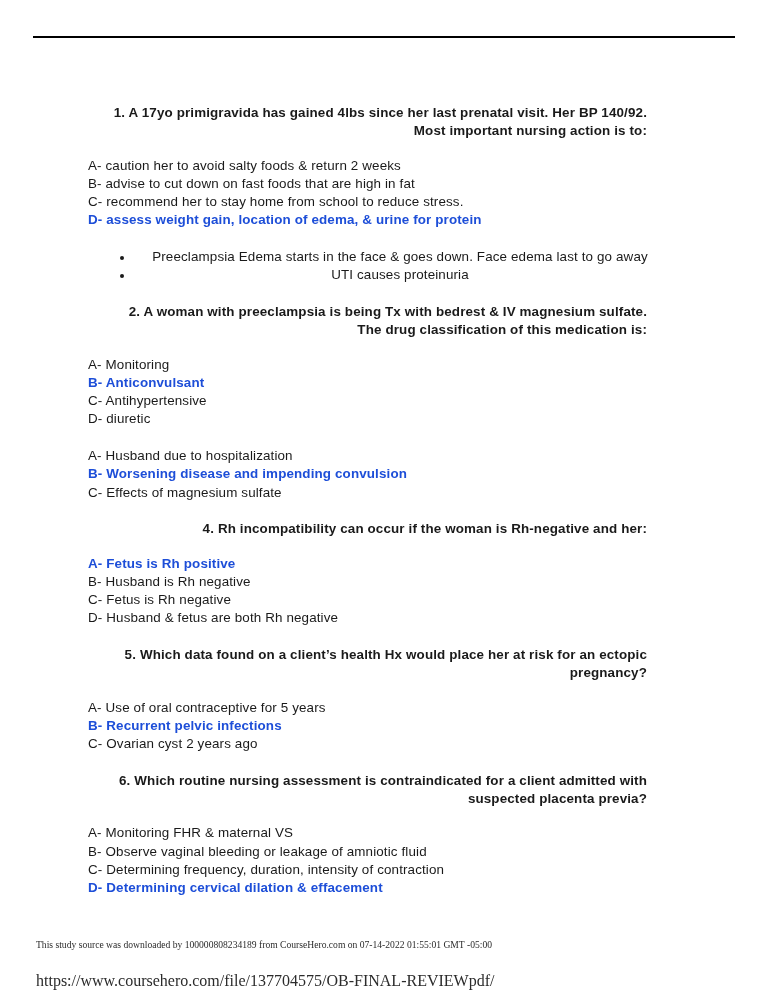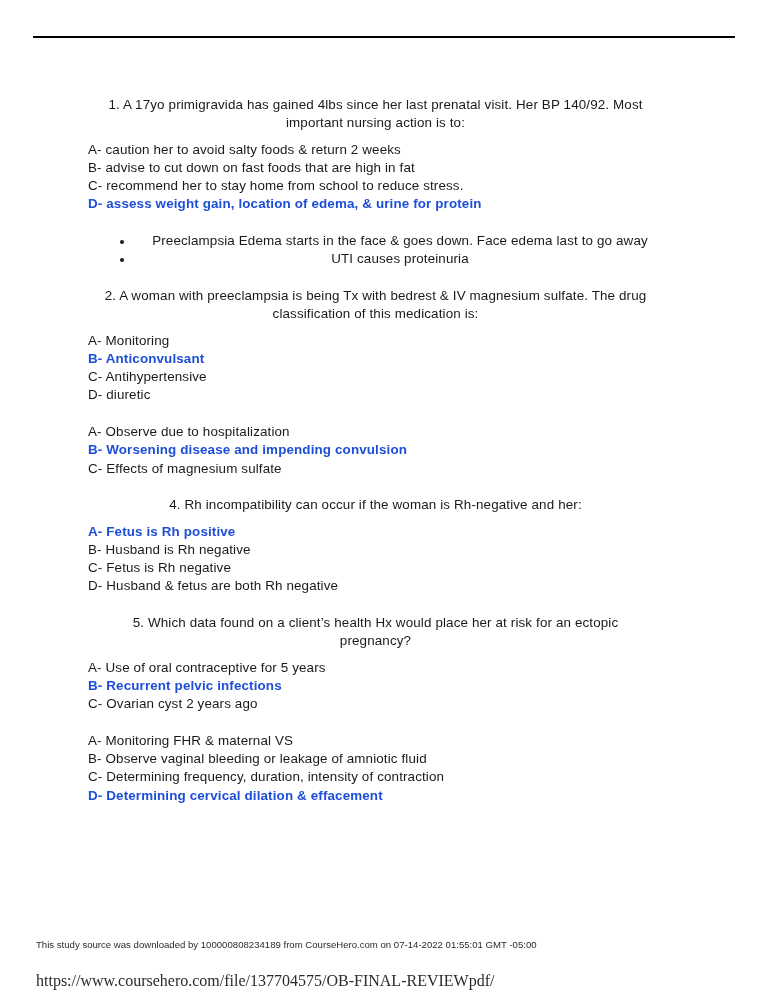--- a/index.html
+++ b/index.html
@@ -43,22 +43,23 @@
     color: #1a1a1a;
     letter-spacing: 0.01em;
   }
 
   .qblock {
     margin: 0 0 18.3px 0;
   }
   .qblock:last-child { margin-bottom: 0; }
 
   .stem {
-    margin: 8px;
-    text-align: center;
+    margin: 16px;
+    text-align: right;
+    font-weight: bold;
   }
 
   .opt {
     margin: 0;
     white-space: pre-wrap;
   }
   .opt.correct {
     font-weight: bold;
     color: #1d4ed8;
   }
@@ -83,21 +84,21 @@
     height: 4px;
     border-radius: 50%;
     background: #1a1a1a;
   }
 
   
   .footer-note {
     position: absolute;
     left: 36px;
     top: 938px;
-    font-family: Liberation Sans, sans-serif;
+    font-family: Liberation Serif, serif;
     font-size: 9.6px;
     line-height: 13px;
     color: #2b2b2b;
     white-space: nowrap;
   }
 
   .footer-url {
     position: absolute;
     left: 36px;
     top: 974px;
@@ -128,38 +129,39 @@
         </ul>
       </div>
       <div class="qblock">
         <p class="stem">2.  A woman with preeclampsia is being Tx with bedrest &amp; IV magnesium sulfate. The drug classification of this medication is:</p>
         <p class="opt">A- Monitoring</p>
         <p class="opt correct">B- Anticonvulsant</p>
         <p class="opt">C- Antihypertensive</p>
         <p class="opt">D- diuretic</p>
       </div>
       <div class="qblock">
-        <p class="opt">A- Observe due to hospitalization</p>
+        <p class="opt">A- Husband due to hospitalization</p>
         <p class="opt correct">B- Worsening disease and impending convulsion</p>
         <p class="opt">C- Effects of magnesium sulfate</p>
       </div>
       <div class="qblock">
         <p class="stem">4. Rh incompatibility can occur if the woman is Rh-negative and her:</p>
         <p class="opt correct">A- Fetus is Rh positive</p>
         <p class="opt">B- Husband is Rh negative</p>
         <p class="opt">C- Fetus is Rh negative</p>
         <p class="opt">D- Husband &amp; fetus are both Rh negative</p>
       </div>
       <div class="qblock">
         <p class="stem">5. Which data found on a client’s health Hx would place her at risk for an ectopic pregnancy?</p>
         <p class="opt">A- Use of oral contraceptive for 5 years</p>
         <p class="opt correct">B- Recurrent pelvic infections</p>
         <p class="opt">C- Ovarian cyst 2 years ago</p>
       </div>
       <div class="qblock">
+        <p class="stem">6. Which routine nursing assessment is contraindicated for a client admitted with suspected placenta previa?</p>
         <p class="opt">A- Monitoring FHR &amp; maternal VS</p>
         <p class="opt">B- Observe vaginal bleeding or leakage of amniotic fluid</p>
         <p class="opt">C- Determining frequency, duration, intensity of contraction</p>
         <p class="opt correct">D- Determining cervical dilation &amp; effacement</p>
       </div>
     </div>
 
   <div class="footer-note">This study source was downloaded by 100000808234189 from CourseHero.com on 07-14-2022 01:55:01 GMT -05:00</div>
 
   <div class="footer-url">https://www.coursehero.com/file/137704575/OB-FINAL-REVIEWpdf/</div>

